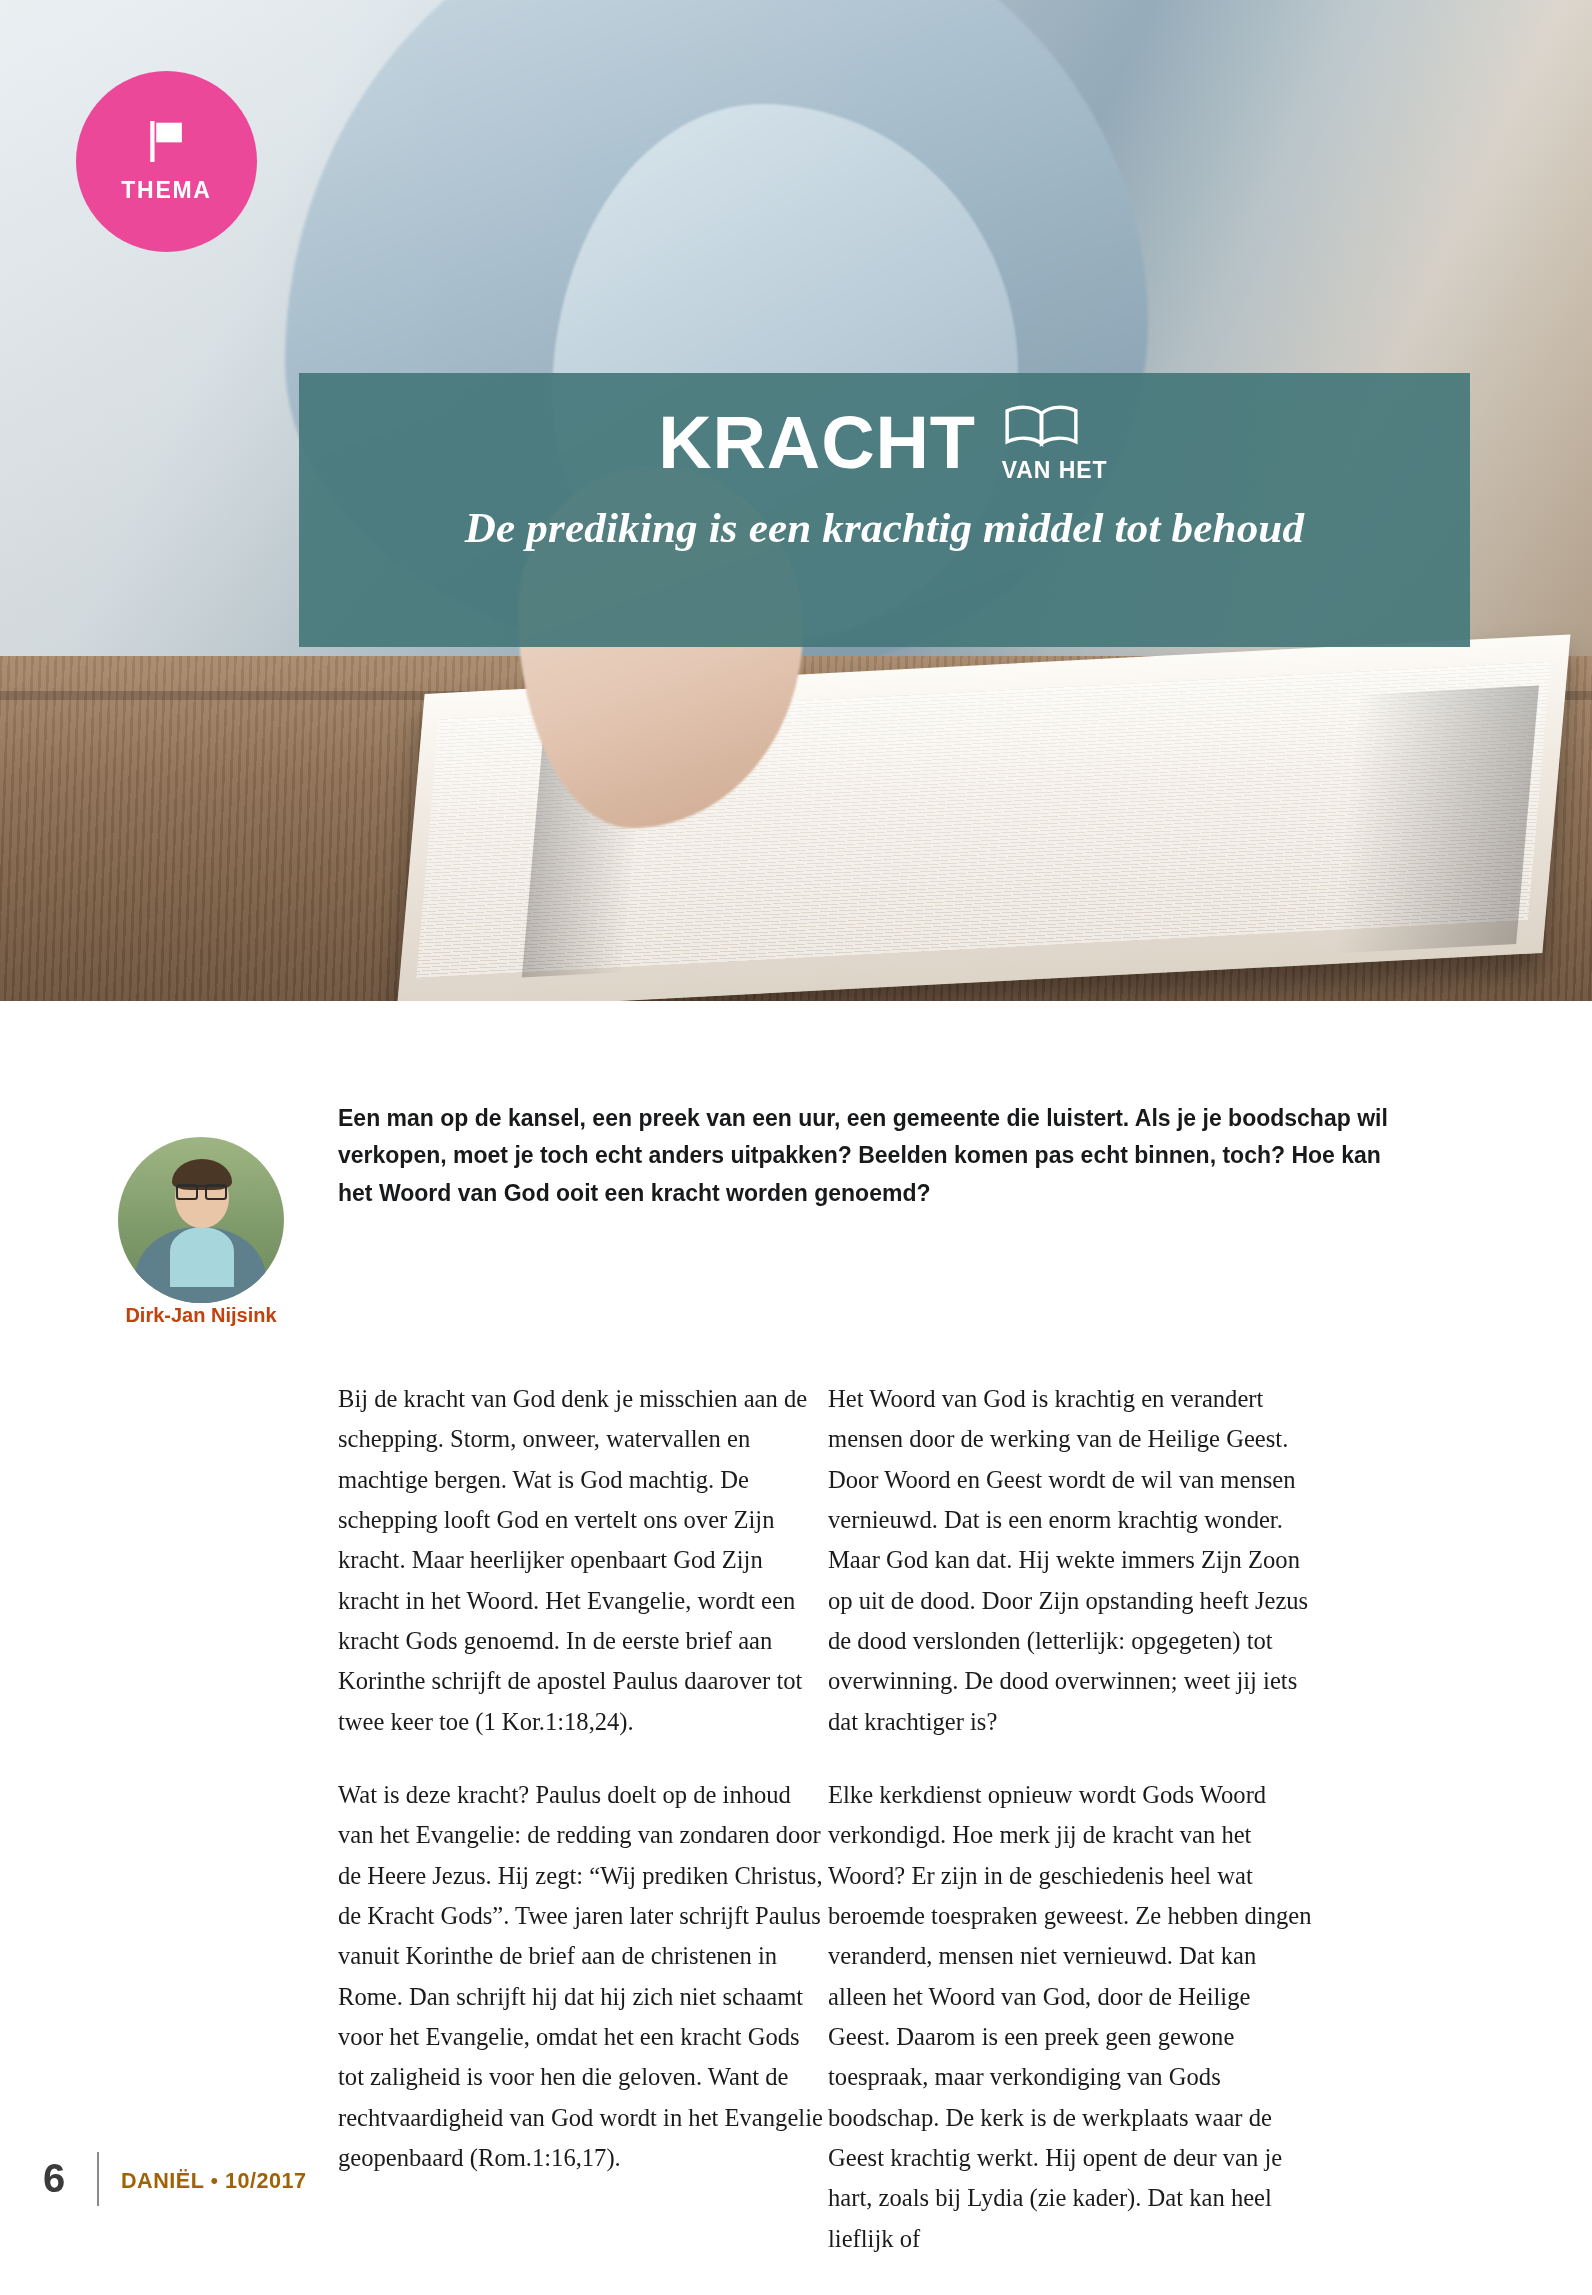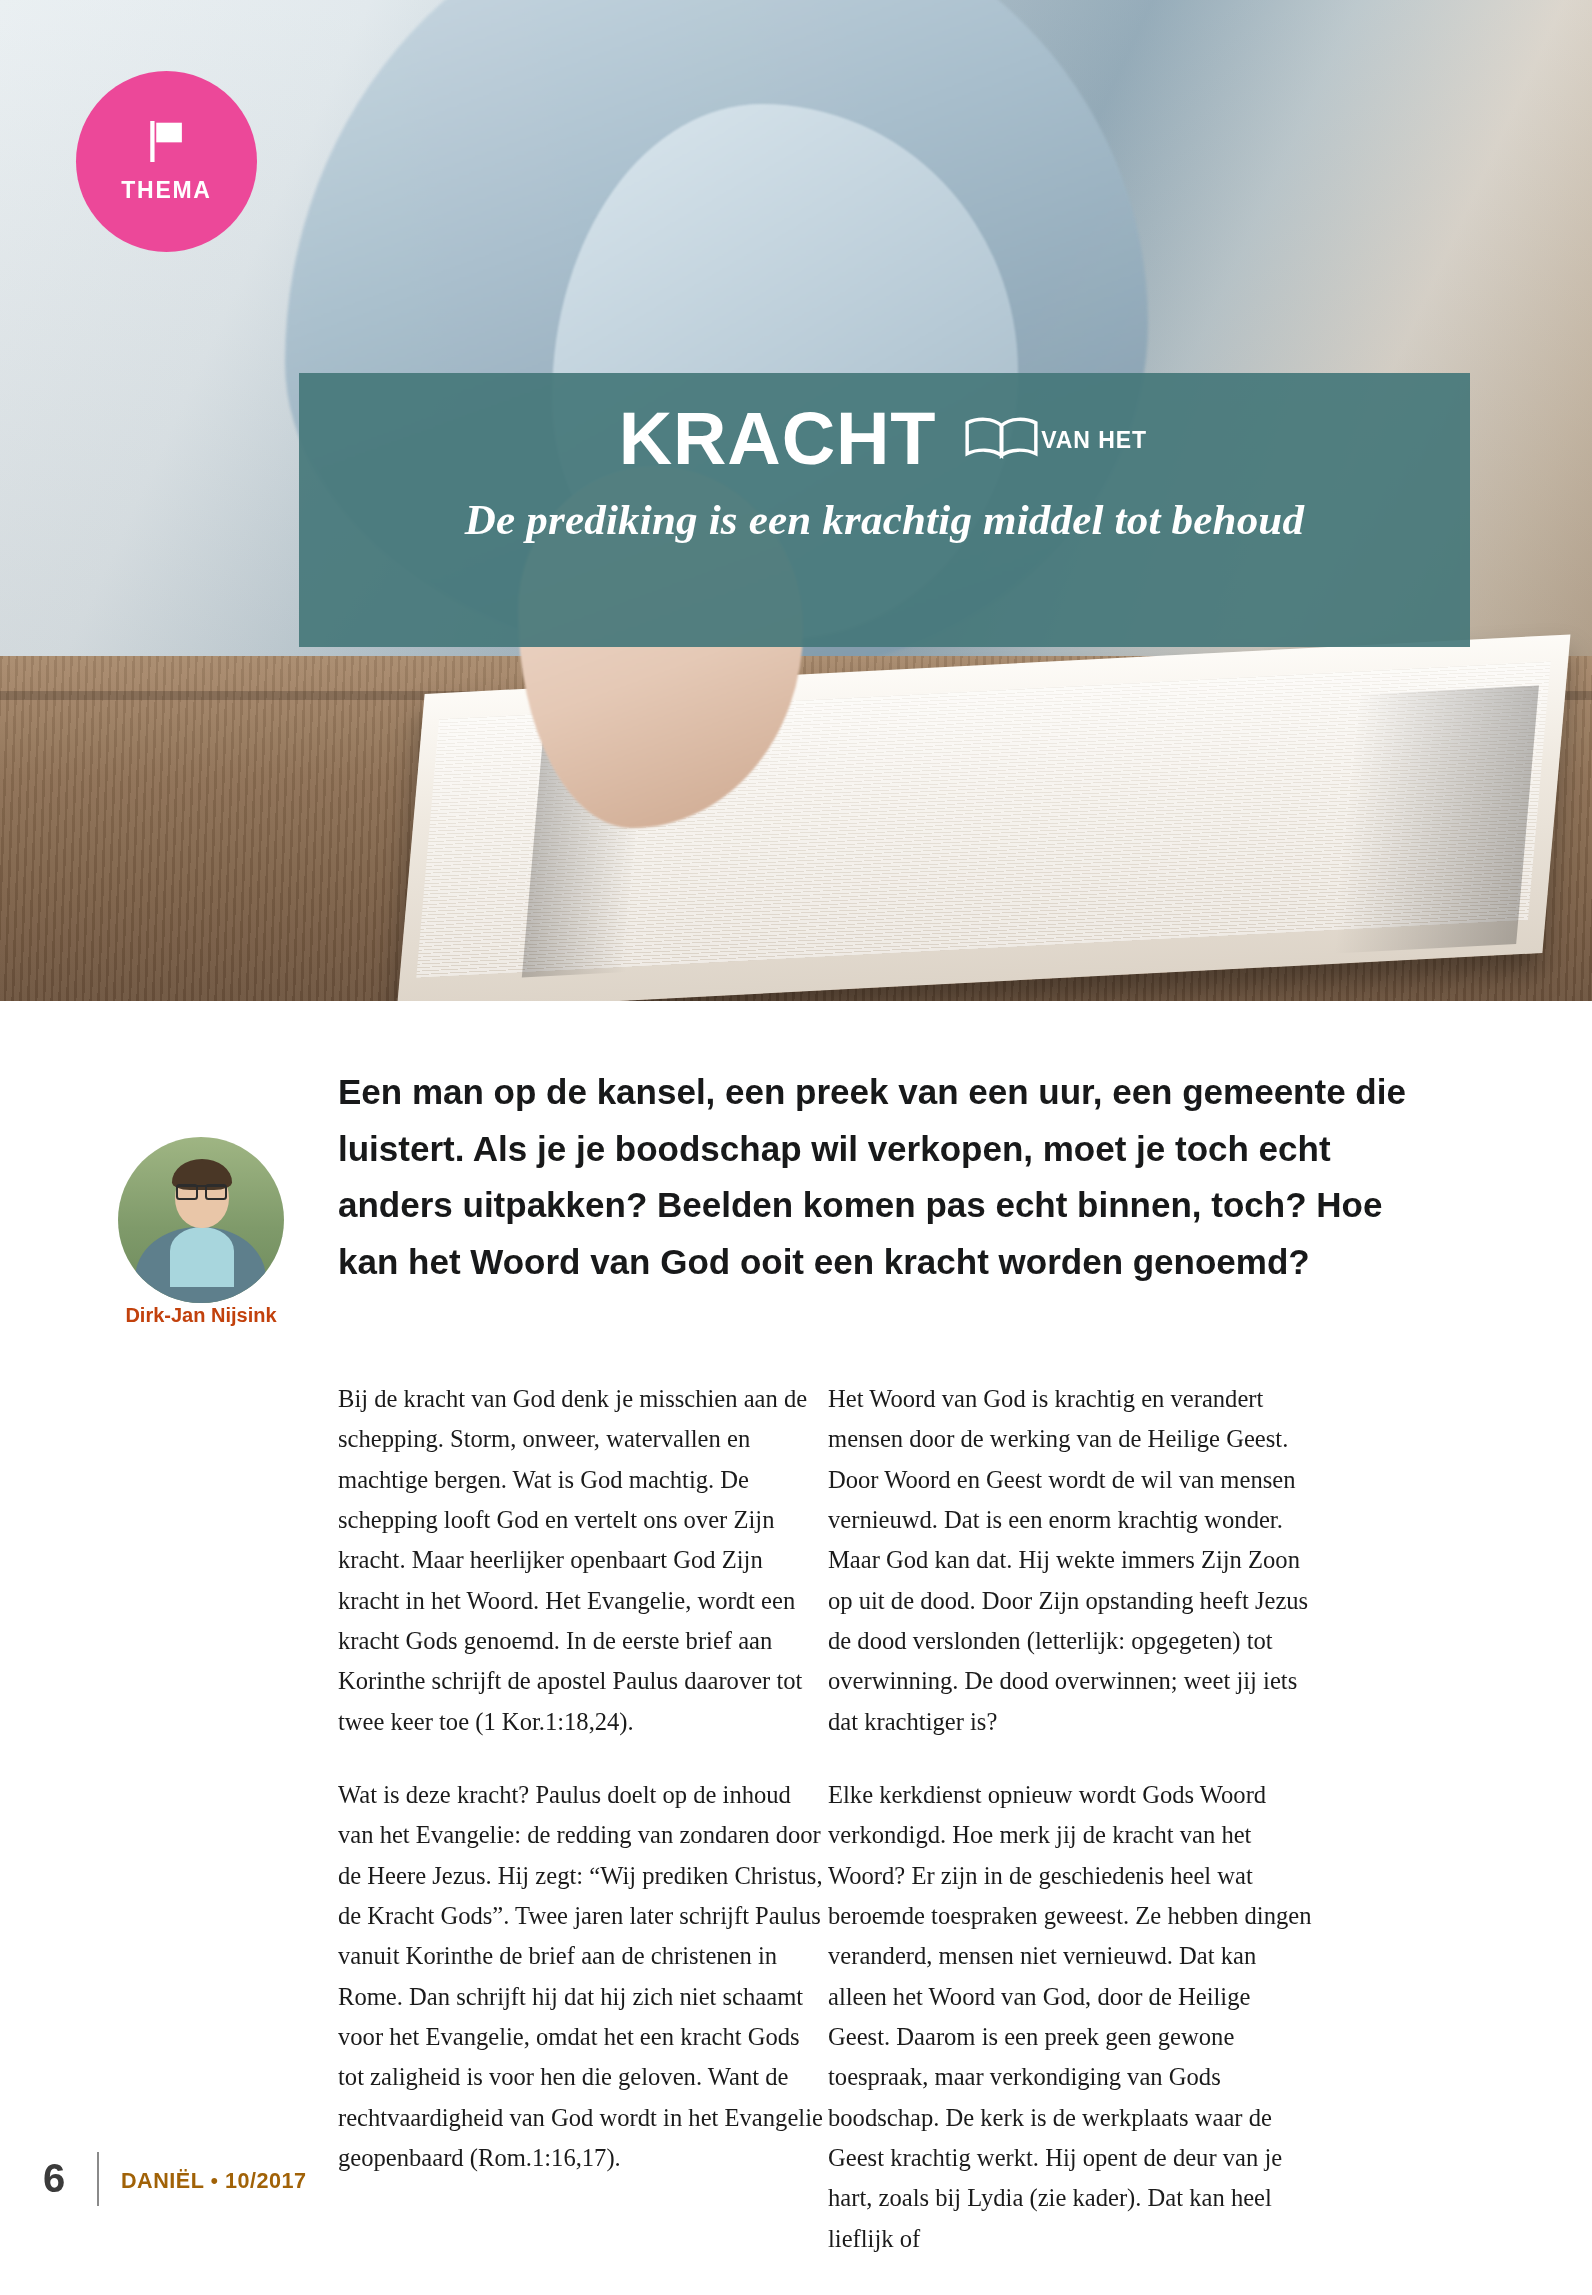--- a/index.html
+++ b/index.html
@@ -138,22 +138,22 @@
   }
   .title-word{
     font-family:"Liberation Sans", sans-serif;
     font-weight:bold;
     font-size:74px;
     letter-spacing:0.9px;
     line-height:1;
   }
   .title-mid{
     display:flex;
-    flex-direction:row;
-    align-items:center;
+    flex-direction:column;
+    align-items:flex-start;
     margin:0 3.5px;
   }
   .title-mid-label{
     font-family:"Liberation Sans", sans-serif;
     font-weight:bold;
     font-size:23px;
     letter-spacing:0.9px;
     margin-top:3.5px;
   }
   .title-sub{
@@ -229,25 +229,25 @@
     margin-top:1px;
     font-family:"Liberation Sans", sans-serif;
     font-weight:bold;
     font-size:20px;
     color:#c2410c;
   }
 
   
   .intro{
     position:absolute;
-    left:338px; top:1064px;
+    left:338px; top:1100px;
     width:1079px;
     font-family:"Liberation Sans", sans-serif;
     font-weight:bold;
-    font-size:35px;
+    font-size:23px;
     line-height:1.62;
     color:#18191a;
   }
 
   
   .columns{
     position:absolute;
     left:338px; top:1379px;
     width:1087px;
     display:flex;

